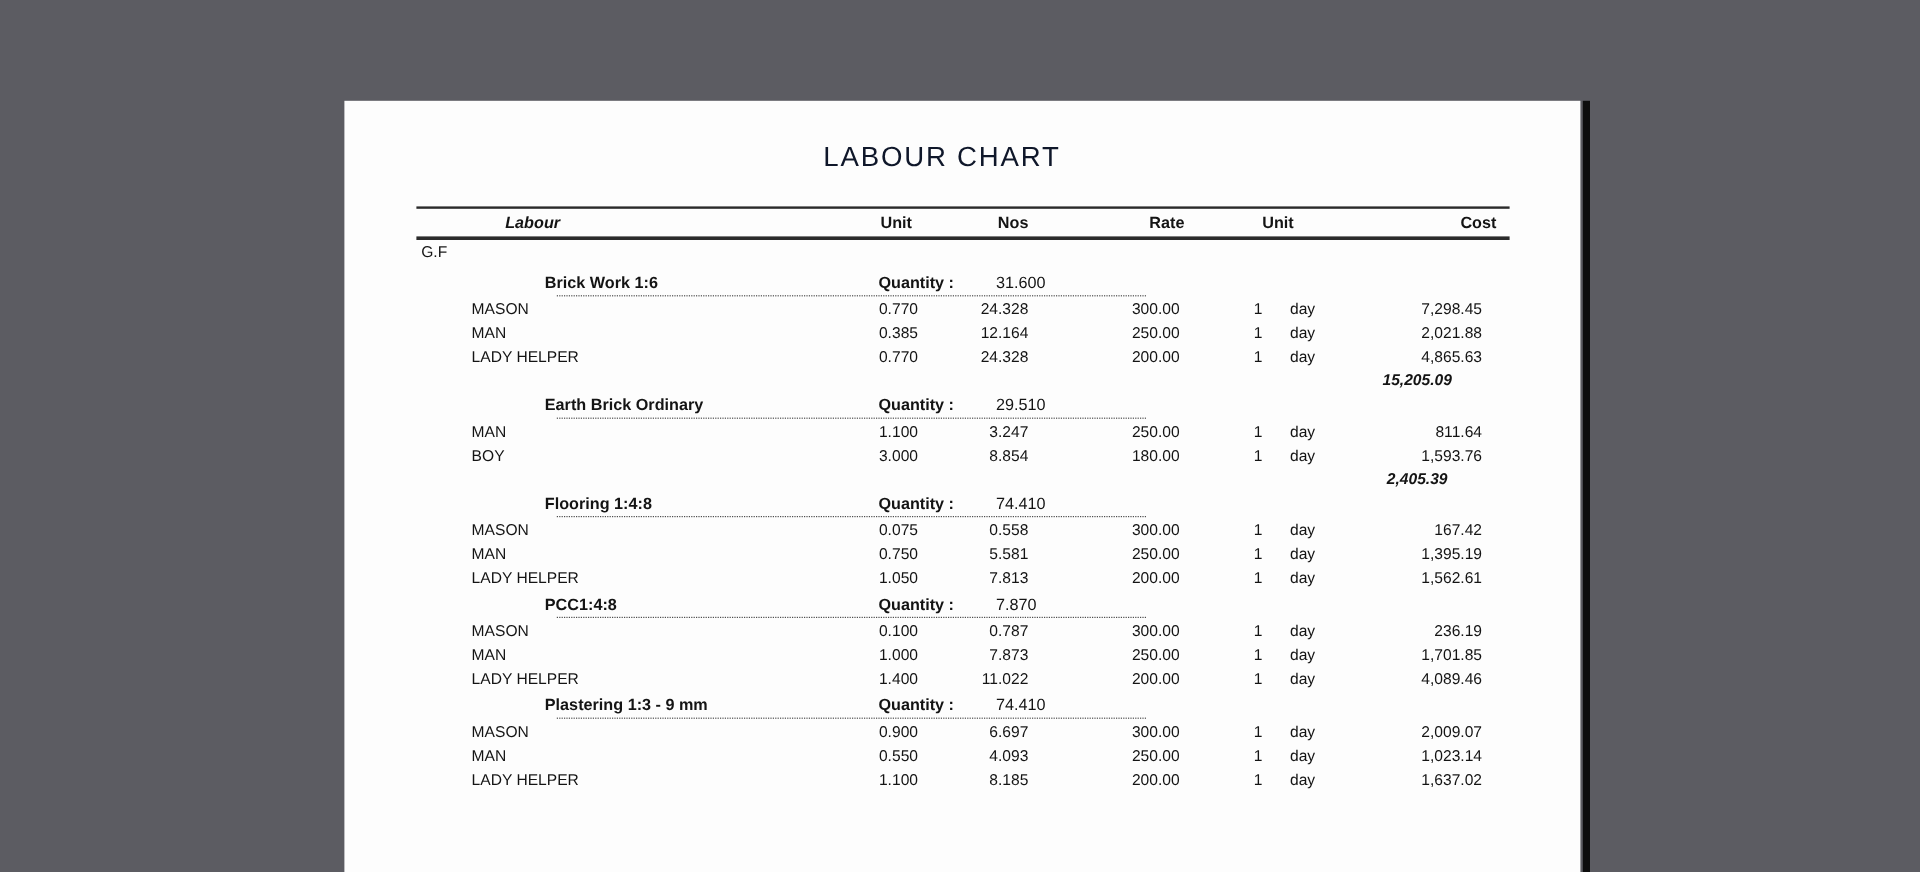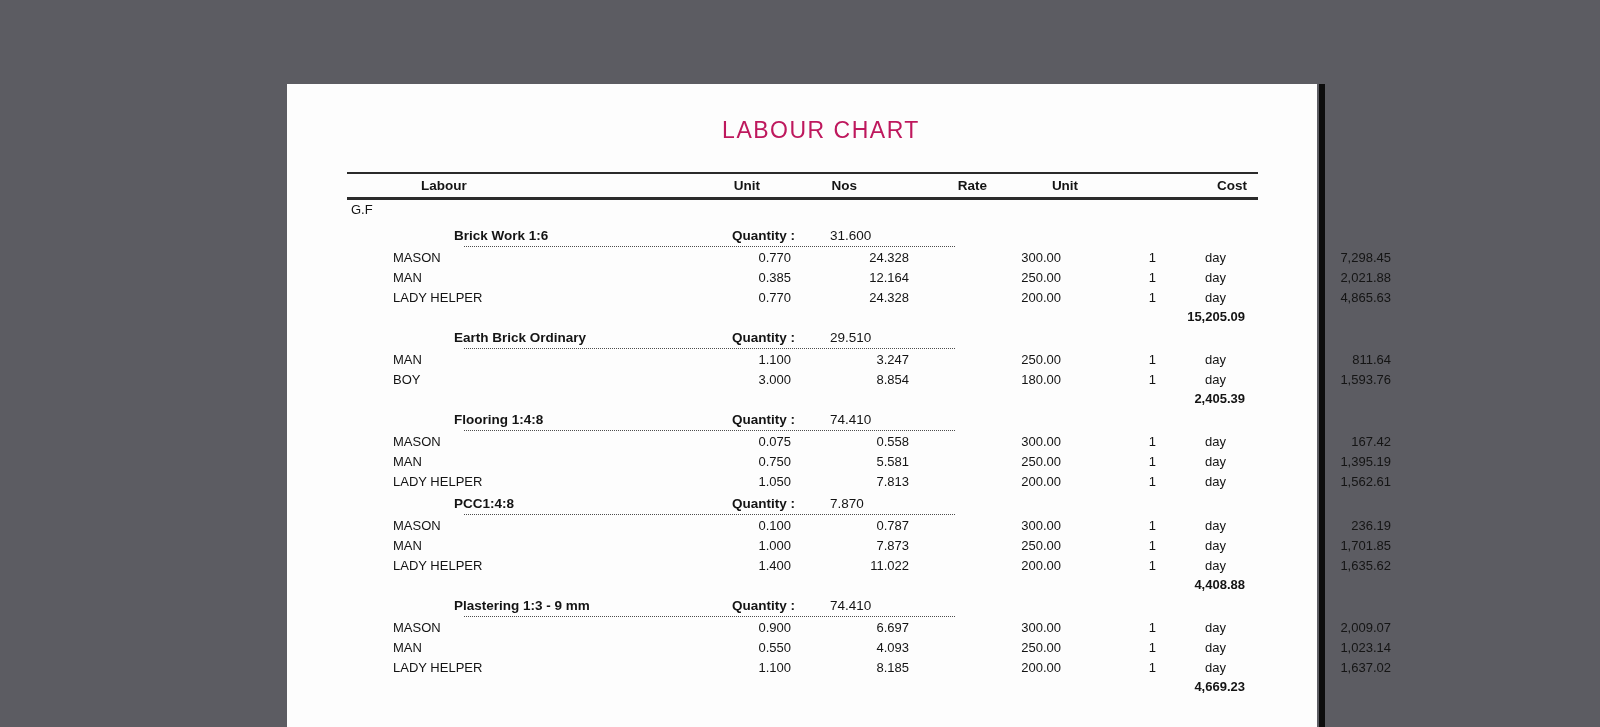--- a/index.html
+++ b/index.html
@@ -13,56 +13,56 @@
     position:absolute;left:287px;top:84px;width:1030px;height:643px;
     background:#fdfdfd;
   }
   .page-shadow{
     position:absolute;left:1319px;top:84px;width:6px;height:643px;
     background:#0d0d0d;
   }
   .title{
     position:absolute;top:33px;left:0;width:100%;box-sizing:border-box;
     padding-right:34px;text-align:center;
-    font-size:23px;letter-spacing:1.5px;color:#be185d;margin-left:36px;
+    font-size:23px;letter-spacing:1.5px;color:#0f172a;
   }
   .report-table{
     position:absolute;left:60px;top:88px;width:911px;
     border-top:2px solid #2b2b2b;
     font-size:13px;
   }
   .grid{
     display:grid;
     grid-template-columns:330px 88px 92px 126px 69px 65px 123px 18px;
   }
   .header-row{
     height:23px;align-items:center;
     border-bottom:3px solid #2b2b2b;
     font-weight:bold;font-size:13.5px;
   }
-  .h-labour{padding-left:74px;}
+  .h-labour{padding-left:74px;font-style:italic;}
   .h-unit{text-align:right;padding-right:5px;}
   .h-nos{text-align:right;}
   .h-rate{text-align:right;margin-right:-4px;}
   .h-unit2{grid-column:5/7;text-align:center;padding-left:30px;}
   .h-cost{text-align:right;margin-right:-7px;}
   .gf-row{height:20px;line-height:20px;padding-left:4px;}
   .section-row{position:relative;height:23px;font-size:13.5px;}
   .group.first .section-row{height:26px;}
   .st{position:absolute;left:107px;bottom:3px;font-weight:bold;}
   .ql{position:absolute;left:330px;width:118px;text-align:right;bottom:3px;font-weight:bold;}
   .qv{position:absolute;left:483px;bottom:3px;}
   .dotted{height:0;border-top:1px dotted #4d4d4d;margin-left:117px;width:491px;}
-  .data-row{height:20px;align-items:center;gap:26px;}
+  .data-row{height:20px;align-items:center;}
   .c-labour{padding-left:46px;}
   .c-unit,.c-nos,.c-rate,.c-pq,.c-cost{text-align:right;}
   .c-cost{padding-right:5px;}
   .c-pu{padding-left:23px;}
   .subtotal-row{height:18px;align-items:center;font-weight:bold;}
-  .sub-cost{grid-column:7/8;text-align:right;margin-right:-5px;padding-right:0;}
+  .sub-cost{grid-column:7/8;text-align:center;margin-right:-5px;padding-right:0;font-style:italic;}
 </style>
 </head>
 <body>
 
 <div class="page">
   <div class="title">LABOUR CHART</div>
 
   <div class="report-table">
 
     <div class="grid header-row">
@@ -206,24 +206,21 @@
         <div class="c-pu">day</div>
         <div class="c-cost">1,701.85</div>
       </div>
       <div class="grid data-row">
         <div class="c-labour">LADY HELPER</div>
         <div class="c-unit">1.400</div>
         <div class="c-nos">11.022</div>
         <div class="c-rate">200.00</div>
         <div class="c-pq">1</div>
         <div class="c-pu">day</div>
-        <div class="c-cost">1,635.62</div>
-      </div>
-      <div class="grid subtotal-row">
-        <div class="c-cost sub-cost">4,408.88</div>
+        <div class="c-cost">4,089.46</div>
       </div>
     </div>
 
     <div class="group">
       <div class="section-row">
         <span class="st">Plastering 1:3 - 9 mm</span>
         <span class="ql">Quantity :</span>
         <span class="qv">74.410</span>
       </div>
       <div class="dotted"></div>
@@ -246,21 +243,18 @@
         <div class="c-cost">1,023.14</div>
       </div>
       <div class="grid data-row">
         <div class="c-labour">LADY HELPER</div>
         <div class="c-unit">1.100</div>
         <div class="c-nos">8.185</div>
         <div class="c-rate">200.00</div>
         <div class="c-pq">1</div>
         <div class="c-pu">day</div>
         <div class="c-cost">1,637.02</div>
-      </div>
-      <div class="grid subtotal-row">
-        <div class="c-cost sub-cost">4,669.23</div>
       </div>
     </div>
 
   </div>
 </div>
 <div class="page-shadow"></div>
 
 </body></html>

